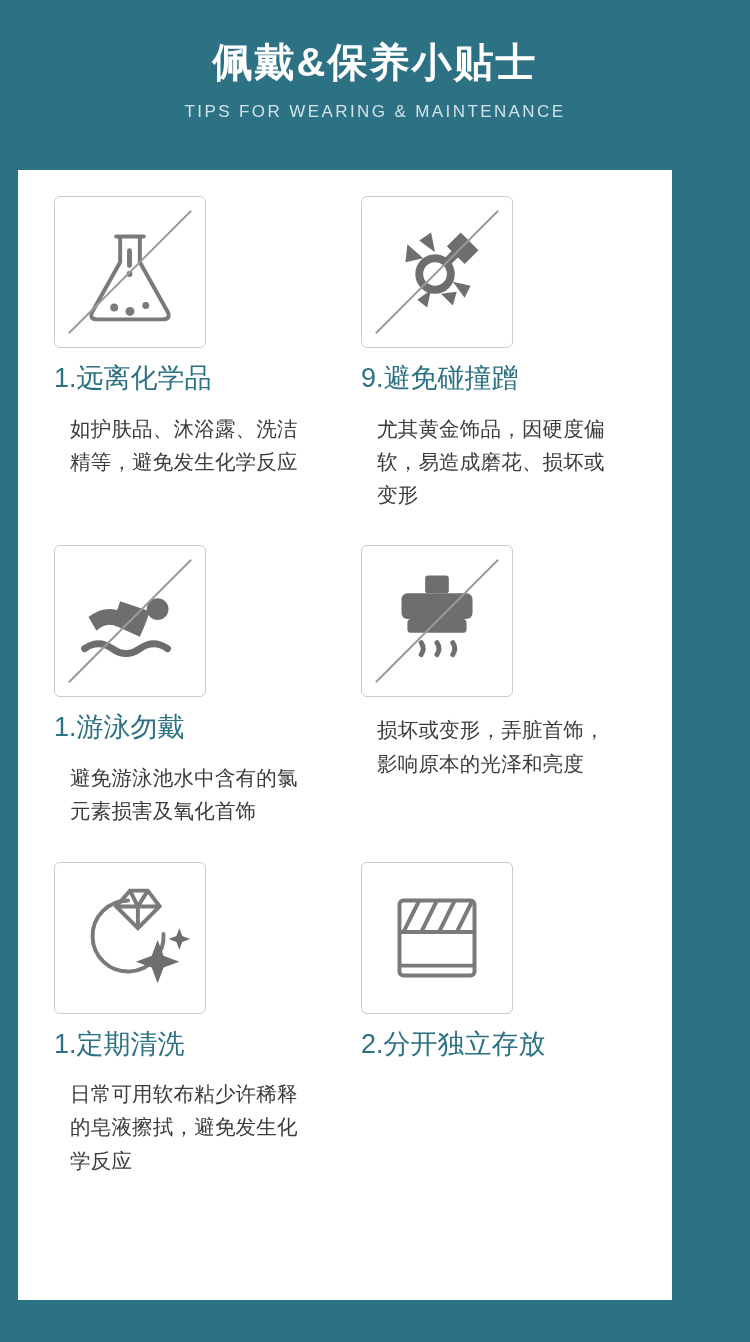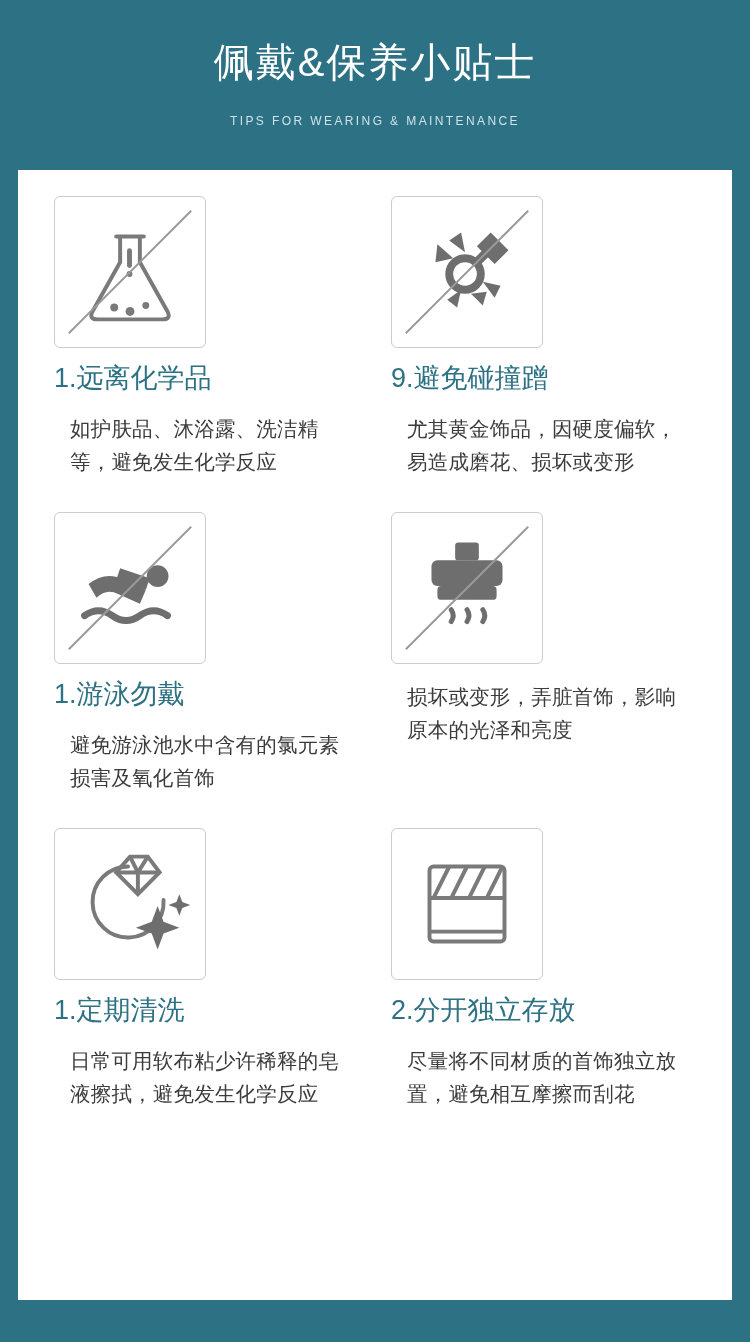--- a/index.html
+++ b/index.html
@@ -21,35 +21,35 @@
     box-sizing: border-box;
   }
   .header {
     padding-top: 36px;
     text-align: center;
   }
   .header-title {
     color: #ffffff;
     font-size: 40px;
     letter-spacing: 2px;
-    font-weight: normal;
+    font-weight: bold;
     line-height: 1.3;
     margin: 0;
   }
   .header-sub {
     color: #cfe2e8;
-    font-size: 12px;
+    font-size: 17px;
     letter-spacing: 2.4px;
-    margin-top: 26px;
+    margin-top: 14px;
   }
   .card {
     position: absolute;
     left: 18px;
     top: 170px;
-    width: 714px;
+    width: 654px;
     height: 1130px;
     background: #ffffff;
     box-sizing: border-box;
     padding: 26px 36px 0 36px;
   }
   .grid {
     display: flex;
     flex-wrap: wrap;
   }
   .tip {
@@ -210,18 +210,17 @@
               <line x1="38" y1="70" x2="114" y2="70"></line>
               <line x1="38" y1="104" x2="114" y2="104"></line>
               <line x1="58" y1="38" x2="42" y2="70"></line>
               <line x1="76" y1="38" x2="60" y2="70"></line>
               <line x1="94" y1="38" x2="78" y2="70"></line>
               <line x1="112" y1="38" x2="96" y2="70"></line>
             </g>
           </svg>
         </div>
         <div class="tip-title">2.分开独立存放</div>
-        <div class="tip-desc">尽量将不同材质的首饰独立放置，避免相互摩擦而刮花</div>
       </div>
 
     </div>
   </div>
 </div>
 
 </body></html>

